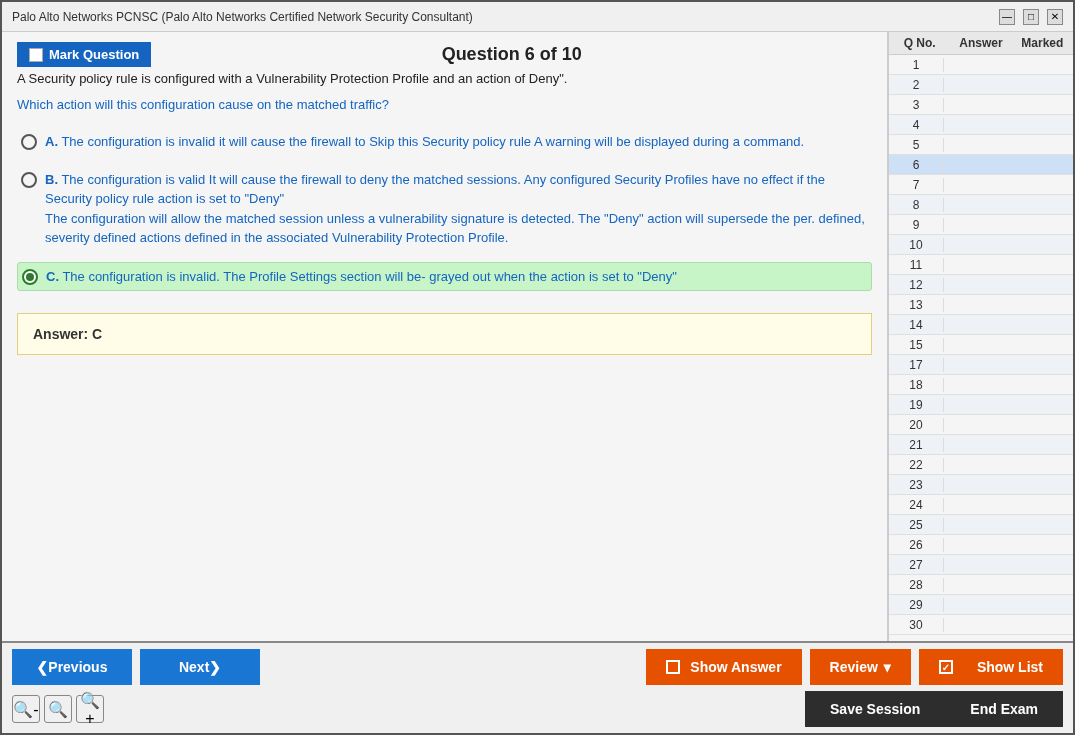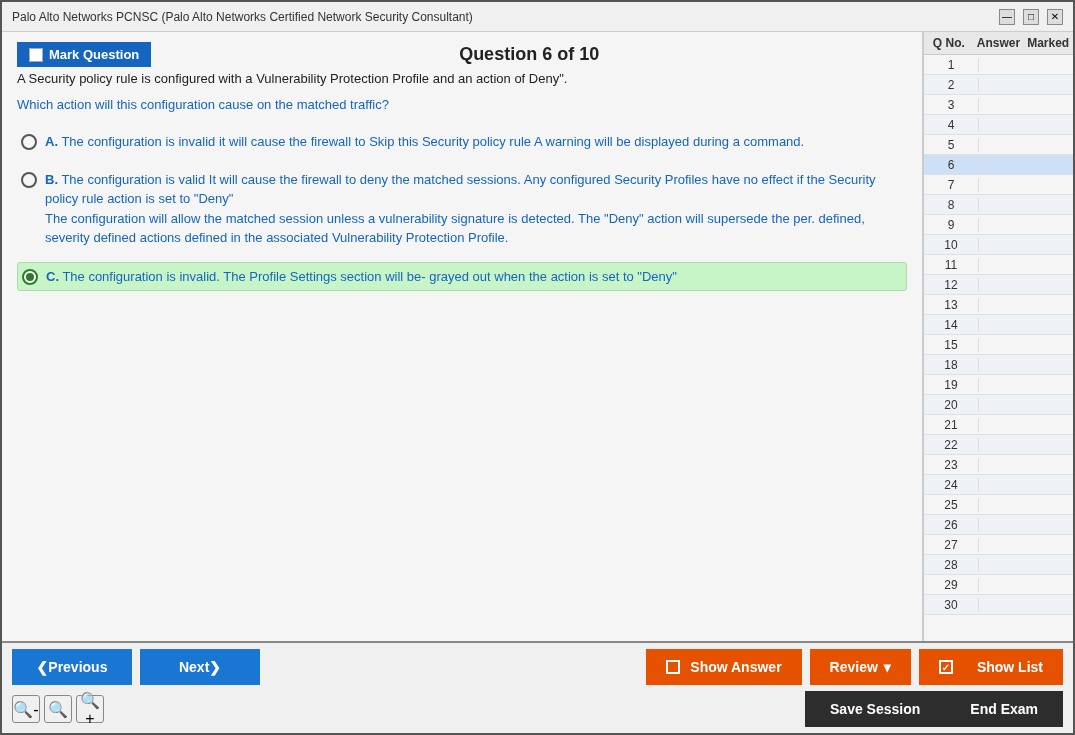--- a/index.html
+++ b/index.html
@@ -162,21 +162,21 @@
       background: #fffde7;
       border: 1px solid #e0d080;
       padding: 12px 15px;
       margin-top: 12px;
       font-size: 14px;
       font-weight: bold;
       color: #333;
     }
 
     .right-panel {
-      width: 150px;
+      width: 185px;
       background: #f5f5f5;
       border-left: 1px solid #ccc;
       display: flex;
       flex-direction: column;
       overflow: hidden;
     }
 
     .right-panel-header {
       display: flex;
       border-bottom: 1px solid #ccc;
@@ -419,20 +419,23 @@
       </div>
 
       <div class="option selected">
         <div class="option-radio"></div>
         <span class="option-text">
           <span class="option-letter">C.</span>
           The configuration is invalid. The Profile Settings section will be- grayed out when the action is set to "Deny"
         </span>
       </div>
 
+      <div class="answer-box">
+        <span>Answer: C</span>
+      </div>
 
     </div>
 
     <div class="right-panel">
       <div class="right-panel-header">
         <div>Q No.</div>
         <div>Answer</div>
         <div>Marked</div>
       </div>
       <div class="question-list" id="q-list">
@@ -501,20 +504,25 @@
       <div class="q-answer"></div>
       <div class="q-marked"></div>
     </div>
           <div class="q-row">
       <div class="q-num">14</div>
       <div class="q-answer"></div>
       <div class="q-marked"></div>
     </div>
           <div class="q-row">
       <div class="q-num">15</div>
+      <div class="q-answer"></div>
+      <div class="q-marked"></div>
+    </div>
+          <div class="q-row">
+      <div class="q-num">17</div>
       <div class="q-answer"></div>
       <div class="q-marked"></div>
     </div>
           <div class="q-row">
       <div class="q-num">18</div>
       <div class="q-answer"></div>
       <div class="q-marked"></div>
     </div>
           <div class="q-row">
       <div class="q-num">19</div>

